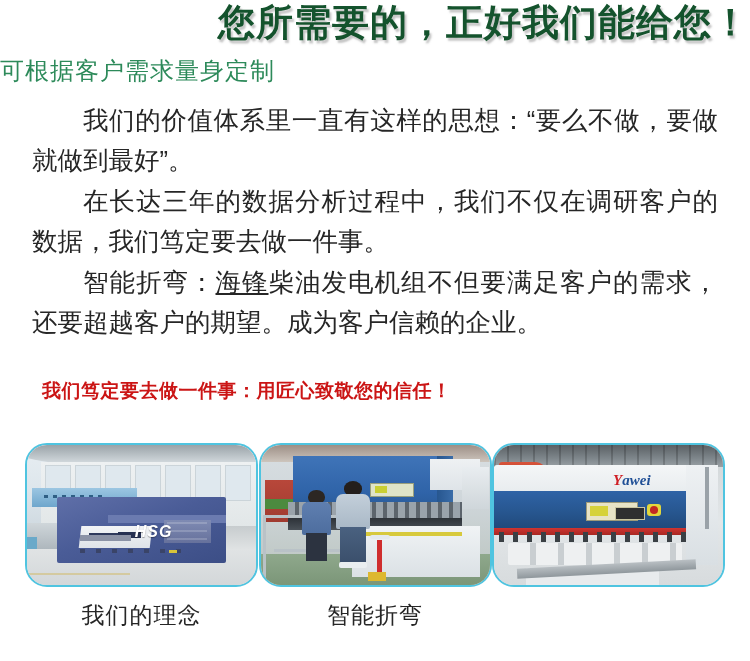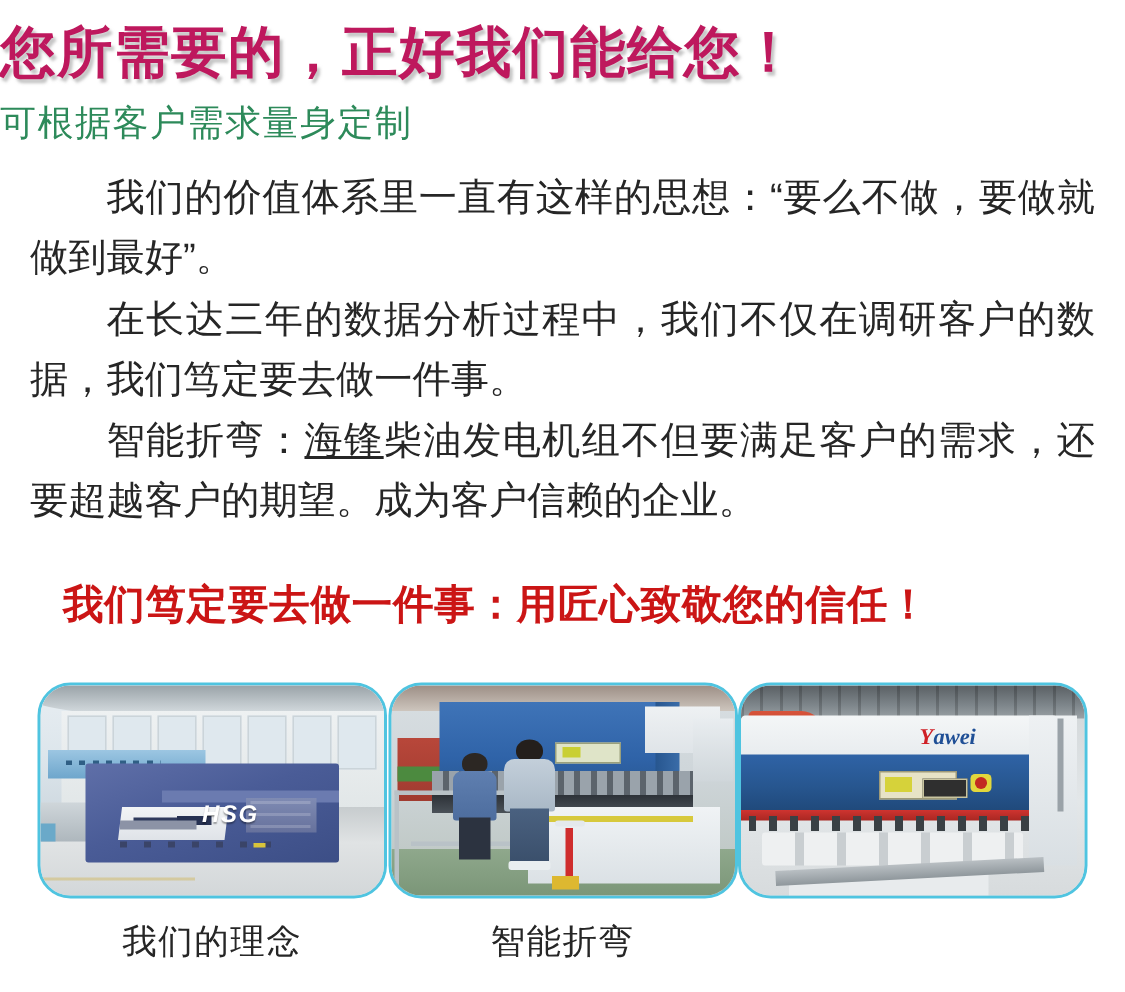--- a/index.html
+++ b/index.html
@@ -18,44 +18,44 @@
 
   .page {
     position: relative;
     width: 750px;
     height: 661px;
     background: #ffffff;
   }
 
   
   .headline {
-    text-align: left;
+    text-align: right;
     font-size: 37px;
     font-weight: bold;
-    color: #be185d;
+    color: #14532d;
     letter-spacing: 1px;
     line-height: 1;
-    padding-top: 16px;
+    padding-top: 4px;
     text-shadow: 2px 3px 2px rgba(150,150,150,0.55);
     white-space: nowrap;
   }
 
   .subhead {
     font-size: 24px;
     font-weight: normal;
     color: #2d8a5a;
     letter-spacing: 1px;
     line-height: 1;
     padding-top: 18px;
     white-space: nowrap;
   }
 
   
   .body-block {
-    margin: 0 20px;
+    margin: 0 32px;
     padding-top: 17px;
   }
 
   .para {
     font-size: 25.5px;
     line-height: 40px;
     color: #262626;
     text-indent: 2em;
     letter-spacing: 0px;
     margin: 0 0 1px 0;
@@ -66,21 +66,21 @@
   .brand-link {
     text-decoration: underline;
     text-underline-offset: 2px;
     color: #262626;
   }
 
   
   .slogan {
     margin: 16px 20px;
     padding-top: 16px;
-    font-size: 27px;
+    font-size: 19px;
     line-height: 34px;
     font-weight: bold;
     color: #cb1515;
     letter-spacing: 0.5px;
     white-space: nowrap;
     text-align: left;
     padding-left: 22px;
   }
 
   

